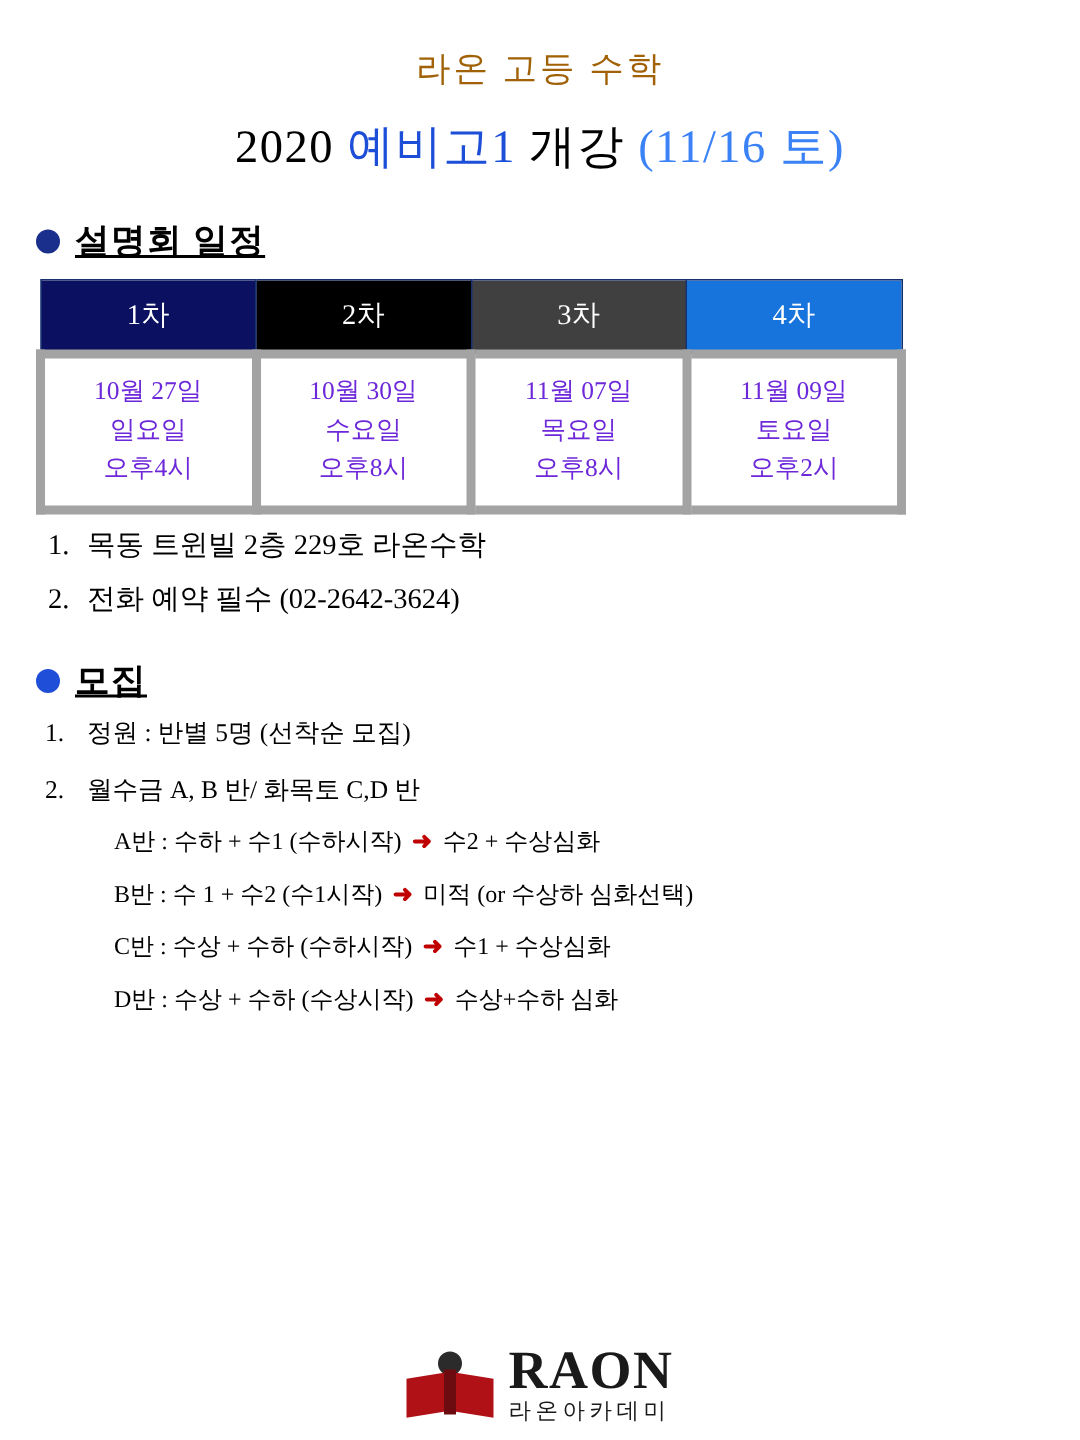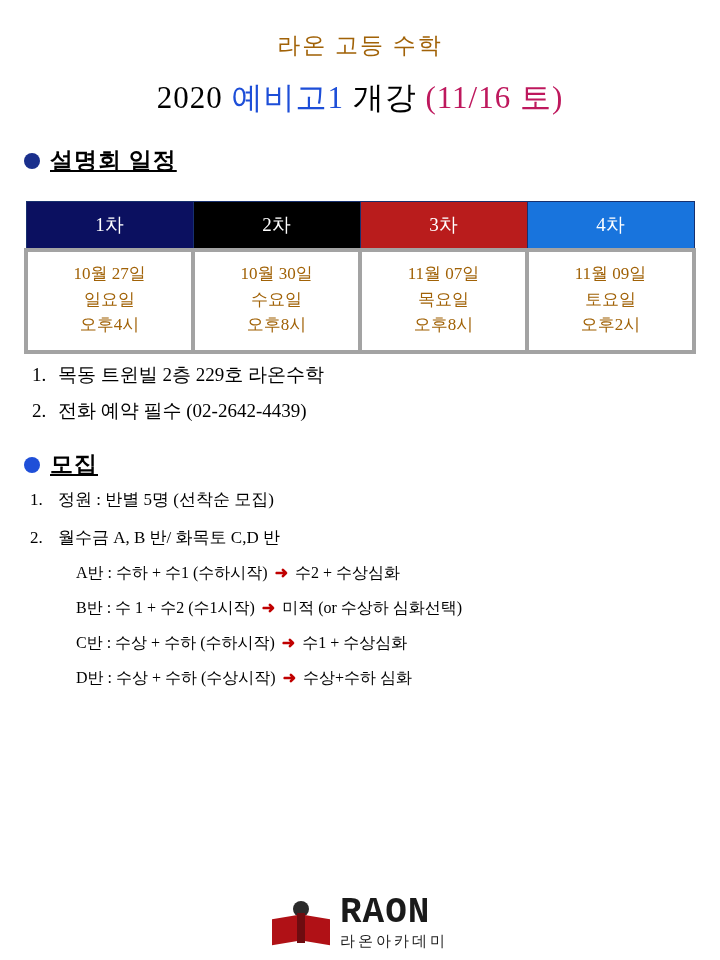--- a/index.html
+++ b/index.html
@@ -33,21 +33,21 @@
     color: #a16207;
   }
   .title-sub {
     text-align: center;
     font-size: 31px;
     margin-top: 16px;
     letter-spacing: 1px;
   }
   .title-sub .year { color: #000; }
   .title-sub .red { color: #1d4ed8; }
-  .title-sub .blue { color: #be185d; }
+  .title-sub .blue { color: #3b82f6; }
 
   
   .section {
     display: flex;
     align-items: center;
     margin-top: 26px;
     text-decoration: underline;
   }
   .bullet {
     width: 16px;
@@ -61,45 +61,45 @@
   .bullet.dark { background: #1a2f8c; }
   .section-title {
     font-size: 23px;
     font-weight: bold;
     color: #000;
     letter-spacing: 1px;
   }
 
   
   table.schedule {
-    width: 672px;
+    width: 580px;
     border-collapse: collapse;
-    margin-top: 25px;
+    margin-top: 10px;
     table-layout: fixed;
   }
   table.schedule th {
     height: 44px;
     color: #ffffff;
     font-size: 19px;
     font-weight: normal;
     border: 1px solid #17306e;
     font-family: "Liberation Serif", serif;
   }
   table.schedule th.c0 { background: #0b1060; }
   table.schedule th.c1 { background: #000000; }
-  table.schedule th.c2 { background: #b91c1c; }
+  table.schedule th.c2 { background: #404040; }
   table.schedule th.c3 { background: #1874dd; }
   table.schedule td {
-    border: 4px solid #a3a3a3;
+    border: 6px solid #a3a3a3;
     text-align: center;
     padding: 9px 0 12px 0;
     font-size: 17px;
     line-height: 1.5;
     vertical-align: top;
-    color: #a16207;
+    color: #6d28d9;
   }
 
   
   .list {
     margin: 10px 0 0 0;
     padding: 0;
     list-style: none;
   }
   .list li {
     font-size: 19px;
@@ -173,21 +173,21 @@
     top: 0;
     width: 16px;
     height: 16px;
     border-radius: 50%;
     background: #2b2b2b;
   }
   .logo-text {
     line-height: 1;
   }
   .logo-name {
-    font-family: Liberation Mono, monospace;
+    font-family: Liberation Serif, serif;
     font-size: 36px;
     font-weight: bold;
     letter-spacing: 1px;
     color: #1a1a1a;
   }
   .logo-sub {
     font-family: "Liberation Sans", sans-serif;
     font-size: 15px;
     color: #1a1a1a;
     letter-spacing: 3px;
@@ -246,21 +246,21 @@
   </table>
 
 
   <ul class="list">
     <li>
       <span class="num">1.</span>
       <span>목동 트윈빌 2층 229호 라온수학</span>
     </li>
     <li>
       <span class="num">2.</span>
-      <span>전화 예약 필수 (02-2642-4439)</span>
+      <span>전화 예약 필수 (02-2642-3624)</span>
     </li>
   </ul>
 
   <div class="section">
     <span class="bullet"></span>
     <span class="section-title">모집</span>
   </div>
 
   <ul class="list recruit">
     <li>

